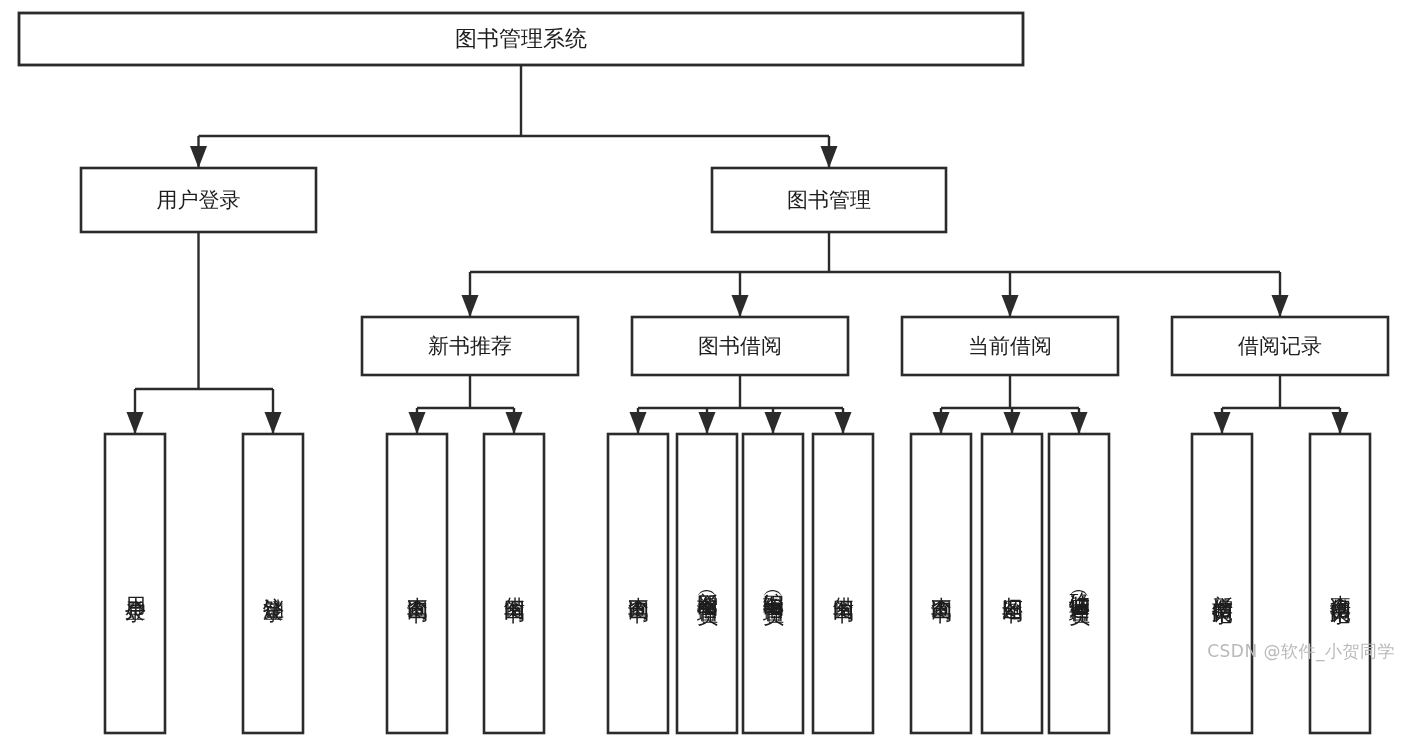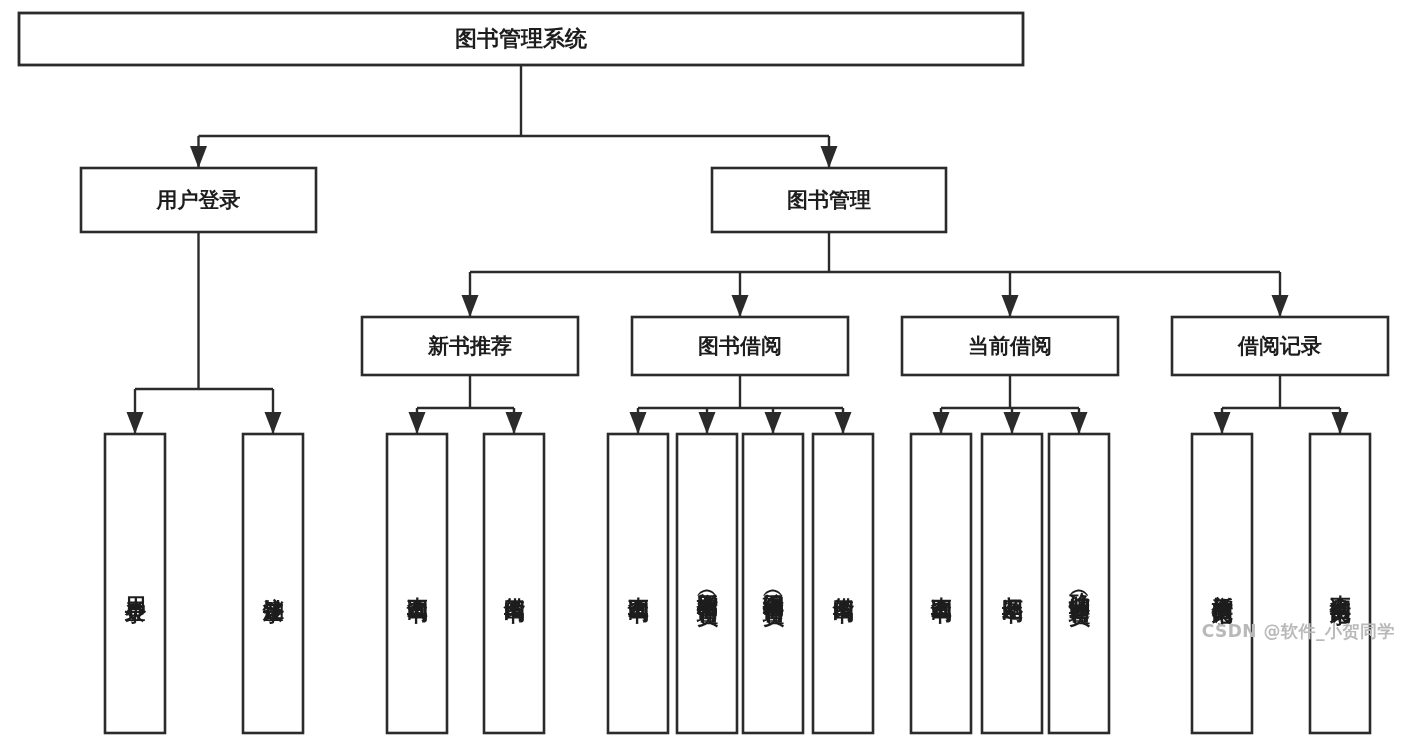--- a/index.html
+++ b/index.html
@@ -11,21 +11,20 @@
     width: 1405px;
     height: 747px;
     font-family: "DejaVu Sans", "Liberation Sans", sans-serif;
     overflow: hidden;
     position: relative;
   }
   #diagram-root {
     position: relative;
     width: 1405px;
     height: 667px;
-    font-weight: bold;
   }
   svg.diagram {
     position: absolute;
     top: 0;
     left: 0;
     width: 1405px;
     height: 747px;
   }
   .node-box {
     fill: #ffffff;
@@ -68,21 +67,21 @@
     font-family: "DejaVu Sans", "Liberation Sans", sans-serif;
     font-size: 21px;
     color: #1d1d1d;
     letter-spacing: 2px;
     line-height: 1;
     white-space: nowrap;
   }
   .watermark {
     position: absolute;
     right: 10px;
-    bottom: 24px;
+    bottom: 4px;
     font-family: "DejaVu Sans", "Liberation Sans", sans-serif;
     font-size: 17px;
     color: #b9b9b9;
     white-space: nowrap;
     letter-spacing: 0.5px;
   }
 </style>
 </head>
 <body>
 

